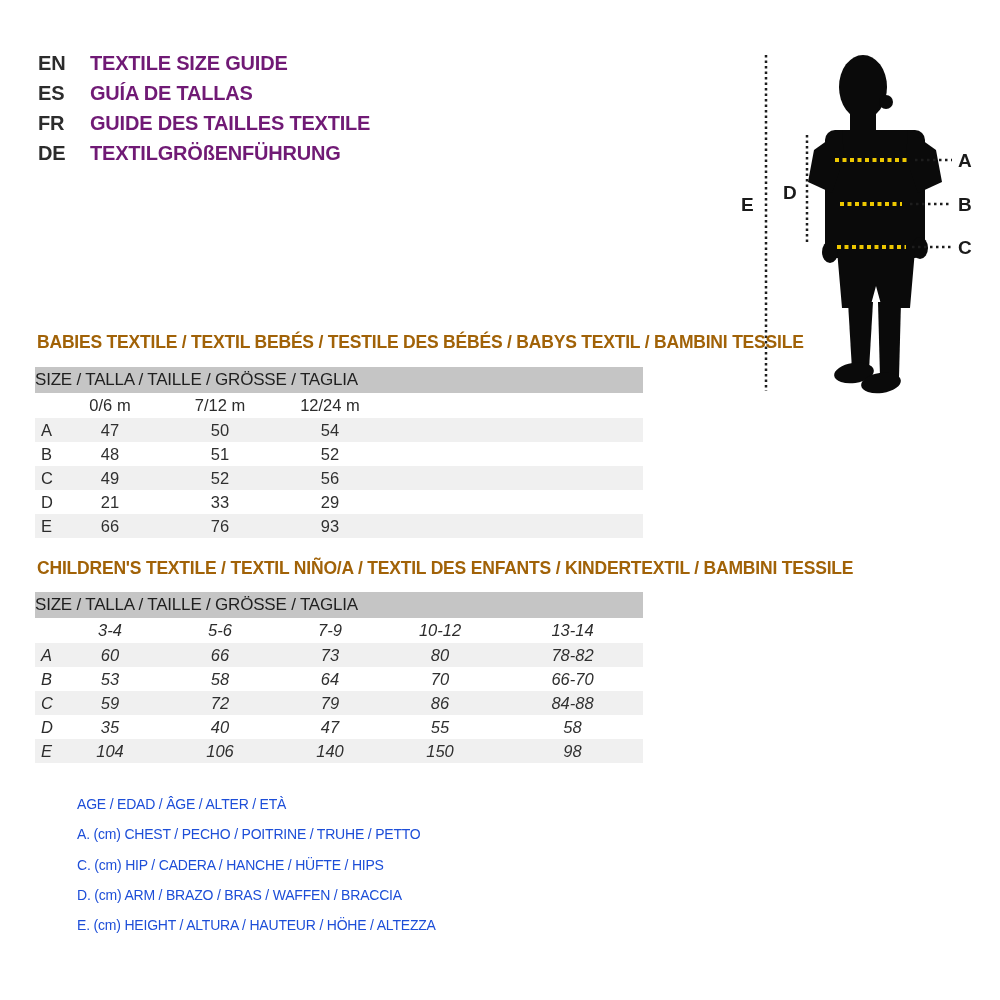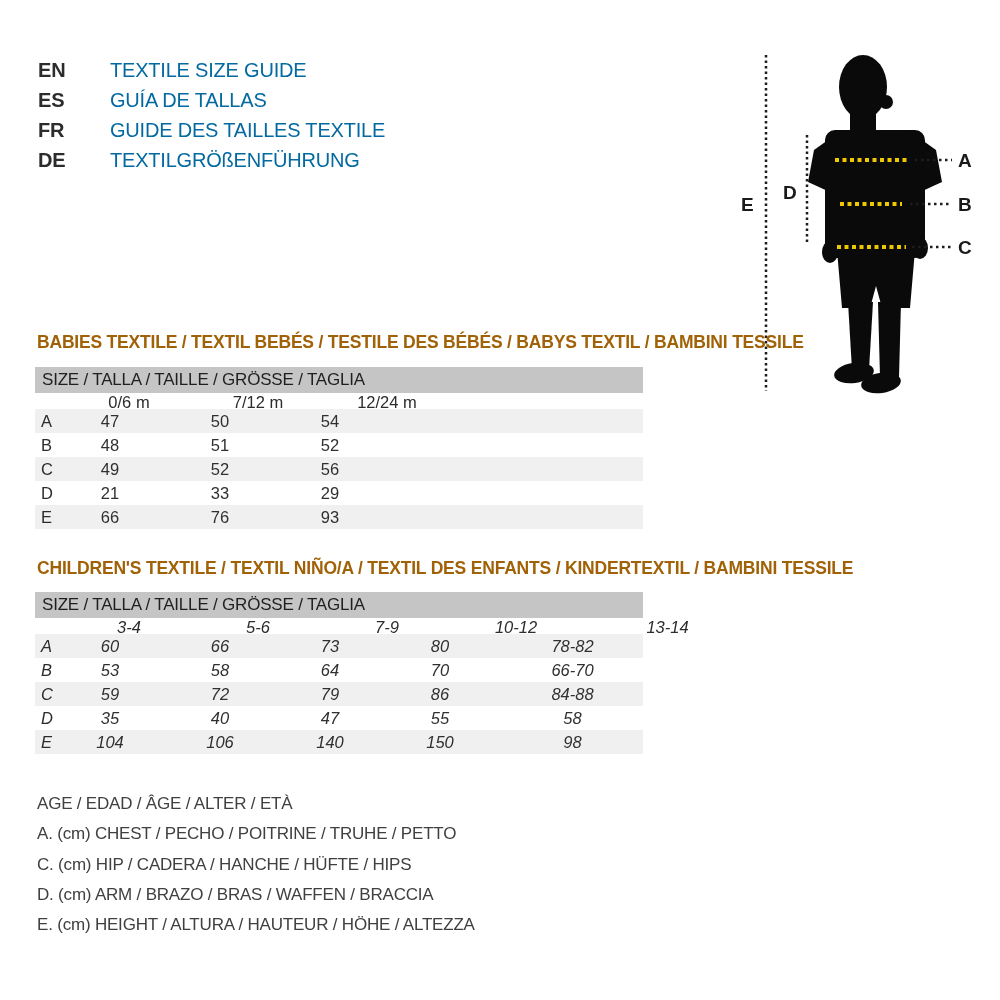--- a/index.html
+++ b/index.html
@@ -2,47 +2,47 @@
 <html><head>
 <meta charset="utf-8">
 <style>
   html,body{margin:0;padding:0;background:#ffffff;}
   .canvas{
     position:relative;width:1000px;height:1000px;background:#ffffff;overflow:hidden;
     font-family:"Liberation Sans","DejaVu Sans",sans-serif;color:#2e2e2e;
   }
   
   .lang-list{position:absolute;left:38px;top:52px;}
-  .lang-row{display:flex;height:30px;align-items:flex-end;}
+  .lang-row{display:flex;height:30px;align-items:flex-start;}
   .lang-code{width:52px;font-size:20px;font-weight:600;letter-spacing:-0.2px;color:#2c2c2c;}
-  .lang-title{font-size:20px;font-weight:400;letter-spacing:-0.2px;color:#0369a1;white-space:nowrap;margin-left:20px;}
+  .lang-title{font-size:20px;font-weight:700;letter-spacing:-0.2px;color:#701a75;white-space:nowrap;}
   
   .figure-svg{position:absolute;left:730px;top:30px;width:260px;height:370px;}
   
   .section-title{position:absolute;left:37px;font-size:17.5px;font-weight:600;letter-spacing:-0.2px;color:#a16207;white-space:nowrap;}
   .title-babies{top:332px;}
   .title-children{top:558px;}
   
   .size-table{position:absolute;left:35px;width:608px;}
   .table-babies{top:367px;}
   .table-children{top:592px;}
   .size-band{height:26px;line-height:26px;background:#c5c5c5;color:#1f1f1f;
-    font-size:17px;font-weight:500;letter-spacing:-0.2px;padding-left:7px;box-sizing:border-box;}
+    font-size:17px;font-weight:500;letter-spacing:-0.2px;box-sizing:border-box;}
   .trow{display:grid;align-items:center;}
   .cols-3{grid-template-columns:20px 110px 110px 110px 1fr;}
   .cols-5{grid-template-columns:20px 110px 110px 110px 110px 155px 1fr;font-style:italic;}
-  .age-row{height:16px;font-size:16.5px;font-weight:500;color:#2c2c2c;gap:19px;}
+  .age-row{height:25px;font-size:16.5px;font-weight:500;color:#2c2c2c;}
   .data-row{height:24px;font-size:16.5px;color:#303030;}
   .data-row.shaded{background:#f0f0f0;}
   .cell{text-align:center;}
   .cell-label{text-align:left;padding-left:6px;font-size:16.5px;color:#2c2c2c;}
   
   .legend{position:absolute;left:37px;top:789px;}
-  .legend-line{height:30.3px;display:flex;align-items:center;font-size:17px;font-weight:500;
-    letter-spacing:-0.2px;color:#404040;white-space:nowrap;}
+  .legend-line{height:30.3px;display:flex;align-items:center;font-size:14px;font-weight:500;
+    letter-spacing:-0.2px;color:#1d4ed8;white-space:nowrap;margin-left:40px;}
 </style>
 </head>
 <body>
 
 <div class="canvas">
 
   <div class="lang-list" id="lang-list">
       <div class="lang-row">
         <span class="lang-code">EN</span>
         <span class="lang-title">TEXTILE SIZE GUIDE</span>

